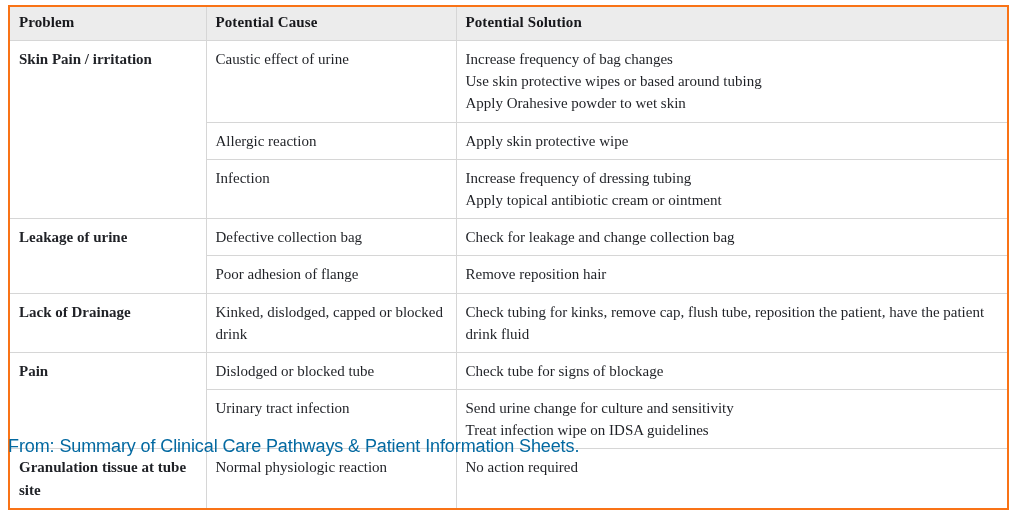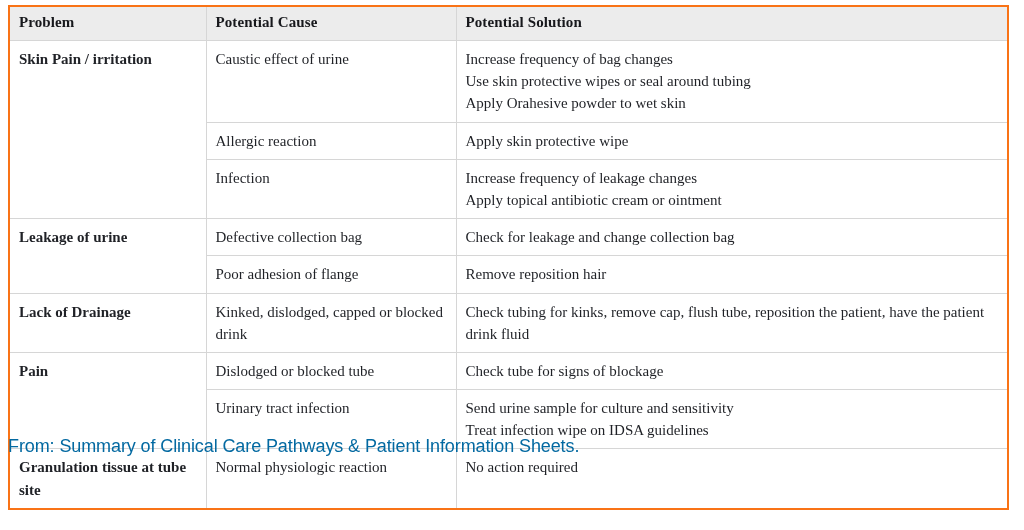--- a/index.html
+++ b/index.html
@@ -117,36 +117,36 @@
           <th>Potential Solution</th>
         </tr>
       </thead>
       <tbody>
 
         <tr class="h-tall">
           <td class="problem-cell" rowspan="3">Skin Pain / irritation</td>
           <td class="cause-cell">Caustic effect of urine</td>
           <td class="solution-cell">
             <span class="cell-line">Increase frequency of bag changes</span>
-            <span class="cell-line">Use skin protective wipes or seal around tubing</span>
+            <span class="cell-line">Use skin protective wipes or based around tubing</span>
             <span class="cell-line">Apply Orahesive powder to wet skin</span>
           </td>
         </tr>
 
         <tr class="h-short">
           <td class="cause-cell">Allergic reaction</td>
           <td class="solution-cell">
             <span class="cell-line">Apply skin protective wipe</span>
           </td>
         </tr>
 
         <tr class="h-two">
           <td class="cause-cell">Infection</td>
           <td class="solution-cell">
-            <span class="cell-line">Increase frequency of leakage changes</span>
+            <span class="cell-line">Increase frequency of dressing tubing</span>
             <span class="cell-line">Apply topical antibiotic cream or ointment</span>
           </td>
         </tr>
 
         <tr class="h-short">
           <td class="problem-cell" rowspan="2">Leakage of urine</td>
           <td class="cause-cell">Defective collection bag</td>
           <td class="solution-cell">
             <span class="cell-line">Check for leakage and change collection bag</span>
           </td>
@@ -171,21 +171,21 @@
           <td class="problem-cell" rowspan="2">Pain</td>
           <td class="cause-cell">Dislodged or blocked tube</td>
           <td class="solution-cell">
             <span class="cell-line">Check tube for signs of blockage</span>
           </td>
         </tr>
 
         <tr class="h-two">
           <td class="cause-cell">Urinary tract infection</td>
           <td class="solution-cell">
-            <span class="cell-line">Send urine sample for culture and sensitivity</span>
+            <span class="cell-line">Send urine change for culture and sensitivity</span>
             <span class="cell-line">Treat infection wipe on IDSA guidelines</span>
           </td>
         </tr>
 
         <tr class="h-two">
           <td class="problem-cell">Granulation tissue at tube site</td>
           <td class="cause-cell">Normal physiologic reaction</td>
           <td class="solution-cell">
             <span class="cell-line">No action required</span>
           </td>

